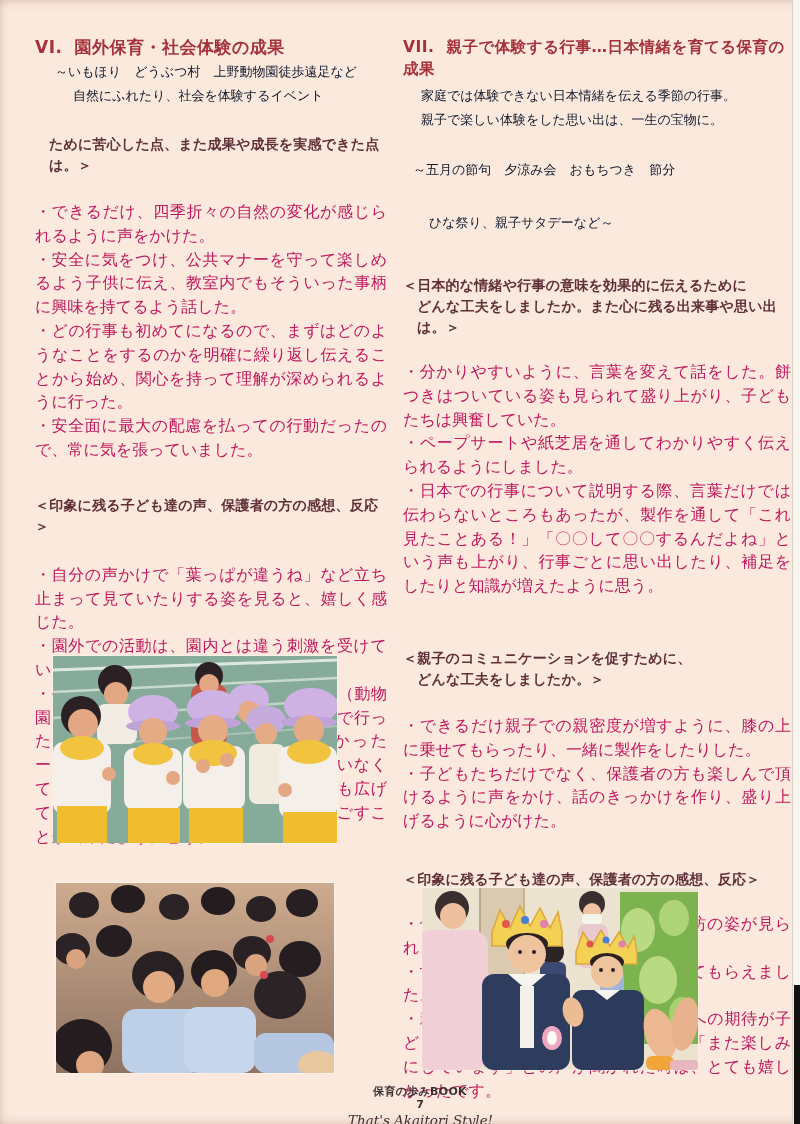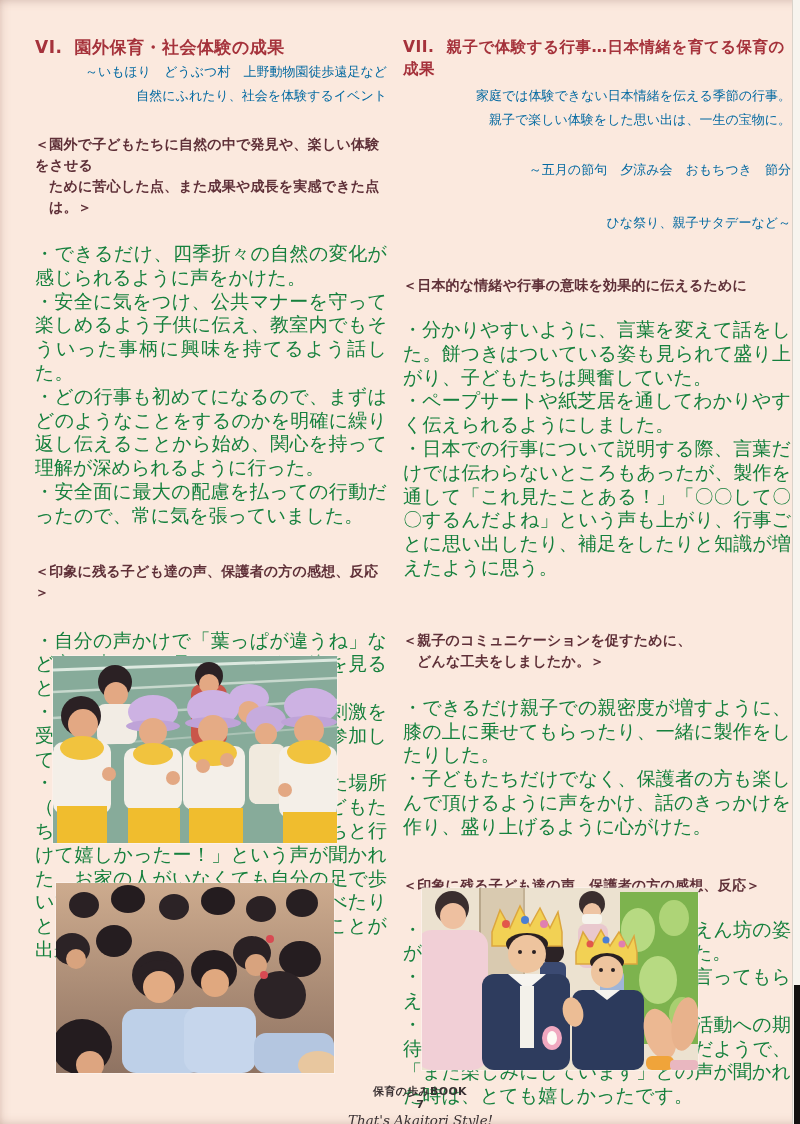--- a/index.html
+++ b/index.html
@@ -17,32 +17,32 @@
   .edge-dark{position:absolute;right:0;top:985px;width:6px;height:139px;background:#141211;}
 
   .col{position:absolute;top:30px;}
   .col-left{left:35px;width:352px;}
   .col-right{left:403px;width:388px;}
 
   .mainhead{margin:6px 0 0 0;font-size:17px;font-weight:bold;color:#a5323b;letter-spacing:.5px;line-height:22px;}
   .col-right .mainhead{font-size:15.5px;}
   .mainhead .num{margin-right:12px;}
 
-  .subline{font-size:13px;line-height:24px;color:#0369a1;text-align:right;}
+  .subline{font-size:13px;line-height:24px;color:#0f172a;}
   .sub-block{margin-top:2px;}
   .ind-20{padding-left:20px;}
   .ind-38{padding-left:38px;}
   .ind-18{padding-left:18px;}
   .ind-10{padding-left:10px;}
   .ind-26{padding-left:26px;margin-top:29px;}
 
   .qhead{margin:0;font-size:14px;font-weight:bold;color:#5f3038;line-height:21px;letter-spacing:.2px;}
   .qhead .qindent{padding-left:14px;}
 
-  .bullets p{margin:0;font-size:19px;line-height:23.8px;text-align:justify;color:#15803d;}
+  .bullets p{margin:0;font-size:16px;line-height:23.8px;text-align:justify;color:#be185d;}
 
   
   .col-left .sub-block{margin-top:2px;}
   .col-left .q1{margin-top:26px;}
   .col-left .b1{margin-top:24px;}
   .col-left .q2{margin-top:33px;}
   .col-left .b2{margin-top:26px;}
 
   
   .col-right .sub-block{margin-top:4px;}
@@ -73,21 +73,20 @@
   <section class="col col-left">
     <h1 class="mainhead">
       <span class="num">VI.</span><span>園外保育・社会体験の成果</span>
     </h1>
     <div class="sub-block">
       <div class="subline ind-20">～いもほり　どうぶつ村　上野動物園徒歩遠足など</div>
       <div class="subline ind-38">自然にふれたり、社会を体験するイベント</div>
     </div>
 
     <h2 class="qhead q1">
-      <div>＜園外で子どもたちに自然の中で発見や、楽しい体験をさせる</div>
       <div class="qindent">ために苦心した点、また成果や成長を実感できた点は。＞</div>
     </h2>
     <div class="bullets b1">
       <p>・できるだけ、四季折々の自然の変化が感じられるように声をかけた。</p>
       <p>・安全に気をつけ、公共マナーを守って楽しめるよう子供に伝え、教室内でもそういった事柄に興味を持てるよう話した。</p>
       <p>・どの行事も初めてになるので、まずはどのようなことをするのかを明確に繰り返し伝えることから始め、関心を持って理解が深められるように行った。</p>
       <p>・安全面に最大の配慮を払っての行動だったので、常に気を張っていました。</p>
     </div>
 
     <h2 class="qhead q2">＜印象に残る子ども達の声、保護者の方の感想、反応＞</h2>
@@ -107,20 +106,21 @@
       <div class="subline ind-18">親子で楽しい体験をした思い出は、一生の宝物に。</div>
     </div>
 
     <div class="sub-block events">
       <div class="subline ind-10">～五月の節句　夕涼み会　おもちつき　節分</div>
       <div class="subline ind-26">ひな祭り、親子サタデーなど～</div>
     </div>
 
     <h2 class="qhead q1">
       <div>＜日本的な情緒や行事の意味を効果的に伝えるために</div>
+      <div class="qindent">どんな工夫をしましたか。また心に残る出来事や思い出は。＞</div>
     </h2>
     <div class="bullets b1">
       <p>・分かりやすいように、言葉を変えて話をした。餅つきはついている姿も見られて盛り上がり、子どもたちは興奮していた。</p>
       <p>・ペープサートや紙芝居を通してわかりやすく伝えられるようにしました。</p>
       <p>・日本での行事について説明する際、言葉だけでは伝わらないところもあったが、製作を通して「これ見たことある！」「〇〇して〇〇するんだよね」という声も上がり、行事ごとに思い出したり、補足をしたりと知識が増えたように思う。</p>
     </div>
 
     <h2 class="qhead q2">
       <div>＜親子のコミュニケーションを促すために、</div>
       <div class="qindent">どんな工夫をしましたか。＞</div>

